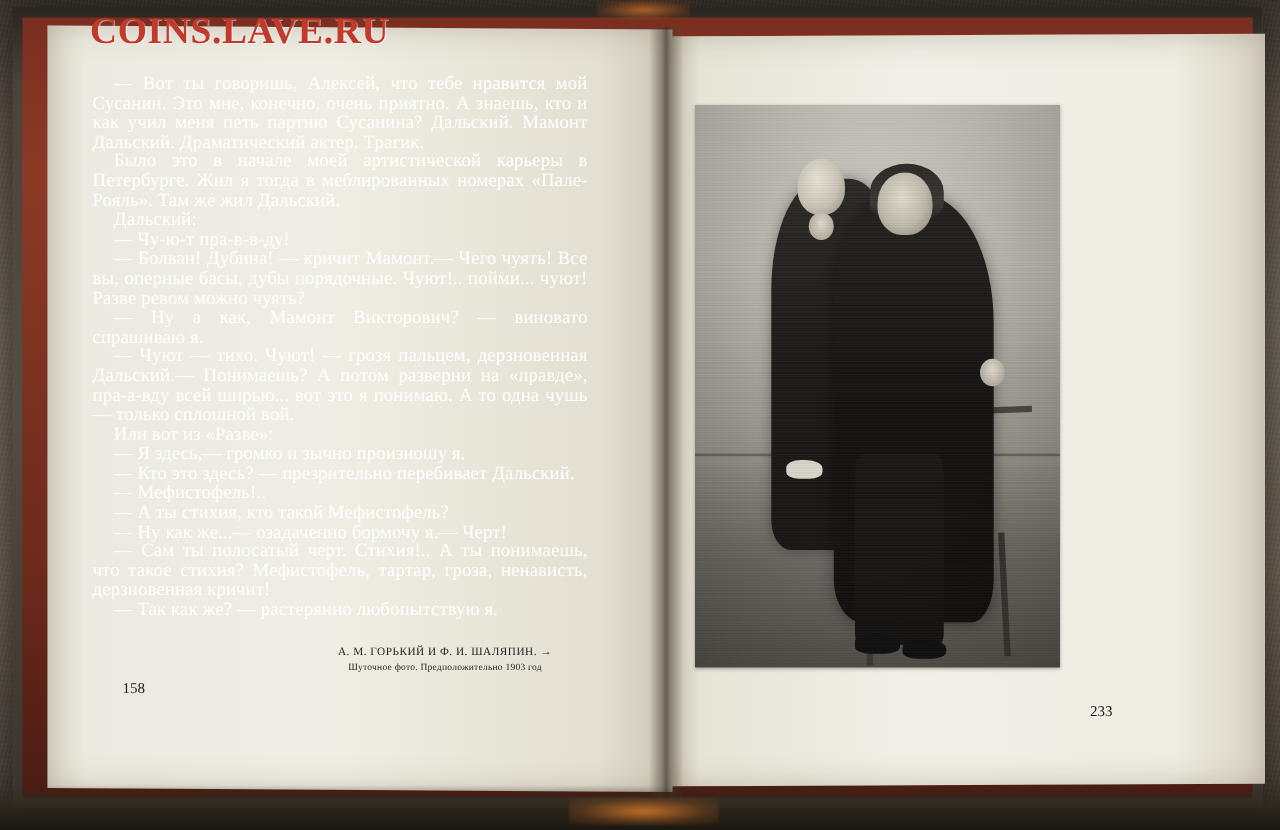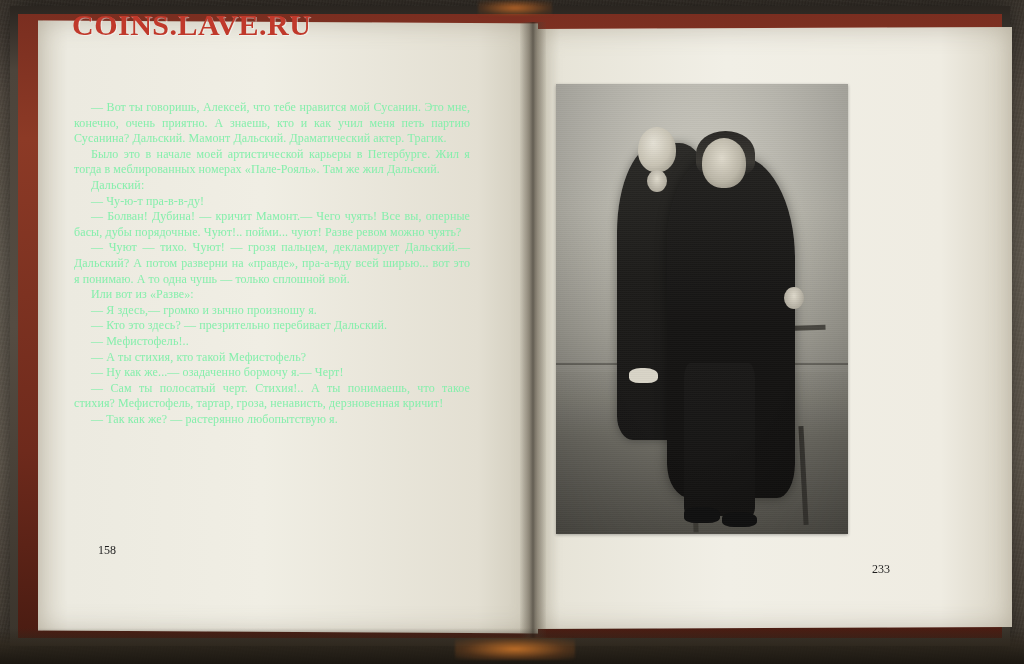--- a/index.html
+++ b/index.html
@@ -99,27 +99,26 @@
     text-shadow: 1px 1px 0 rgba(255,255,255,.45);
     z-index: 40;
     margin-left: 44px;
   }
   
   .text-col {
     position: absolute;
     left: 74px;
     top: 60px;
     width: 396px;
-    color: #86efac;
-    font-family: "Liberation Serif", serif;
-    font-size: 12px;
+    color: #ffffff;
+    font-family: "Liberation Serif", serif;
+    font-size: 15px;
     line-height: 15.6px;
     text-align: justify;
     letter-spacing: .1px;
-    margin-top: 40px;
   }
   .text-col p {
     margin: 0;
   }
   .indent {
     text-indent: 17px;
   }
   .caption {
     position: absolute;
     left: 236px;
@@ -322,31 +321,36 @@
   <div class="page page-left"></div>
   <div class="page page-right"></div>
   <div class="gutter"></div>
 
   <div class="text-col">
     <p class="indent">— Вот ты говоришь, Алексей, что тебе нравится мой Сусанин. Это мне, конечно, очень приятно. А знаешь, кто и как учил меня петь партию Сусанина? Дальский. Мамонт Дальский. Драматический актер. Трагик.</p>
     <p class="indent">Было это в начале моей артистической карьеры в Петербурге. Жил я тогда в меблированных номерах «Пале-Рояль». Там же жил Дальский.</p>
     <p class="indent">Дальский:</p>
     <p class="indent">— Чу-ю-т пра-в-в-ду!</p>
     <p class="indent">— Болван! Дубина! — кричит Мамонт.— Чего чуять! Все вы, оперные басы, дубы порядочные. Чуют!.. пойми... чуют! Разве ревом можно чуять?</p>
-    <p class="indent">— Чуют — тихо. Чуют! — грозя пальцем, декламирует Дальский.— Дальский? А потом разверни на «правде», пра-а-вду всей ширью... вот это я понимаю. А то одна чушь — только сплошной вой.</p>
+    <p class="indent">— Ну а как, Мамонт Викторович? — виновато спрашиваю я.</p>
+    <p class="indent">— Чуют — тихо. Чуют! — грозя пальцем, дерзновенная Дальский.— Понимаешь? А потом разверни на «правде», пра-а-вду всей ширью... вот это я понимаю. А то одна чушь — только сплошной вой.</p>
     <p class="indent">Или вот из «Разве»:</p>
     <p class="indent">— Я здесь,— громко и зычно произношу я.</p>
     <p class="indent">— Кто это здесь? — презрительно перебивает Дальский.</p>
     <p class="indent">— Мефистофель!..</p>
     <p class="indent">— А ты стихия, кто такой Мефистофель?</p>
     <p class="indent">— Ну как же...— озадаченно бормочу я.— Черт!</p>
     <p class="indent">— Сам ты полосатый черт. Стихия!.. А ты понимаешь, что такое стихия? Мефистофель, тартар, гроза, ненависть, дерзновенная кричит!</p>
     <p class="indent">— Так как же? — растерянно любопытствую я.</p>
   </div>
 
+  <div class="caption">
+    <div class="cap-main">А. М. ГОРЬКИЙ И Ф. И. ШАЛЯПИН. →</div>
+    <div class="cap-sub">Шуточное фото. Предположительно 1903 год</div>
+  </div>
 
   <div class="folio folio-left">158</div>
 
   <div class="photo-frame">
     <div class="photo">
       <div class="ph-floor"></div>
       <div class="ph-horizon"></div>
 
       <div class="ph-chair"></div>
       <div class="ph-chair-leg" style="left:60%; top:78%; height:20%; transform:rotate(4deg);"></div>

